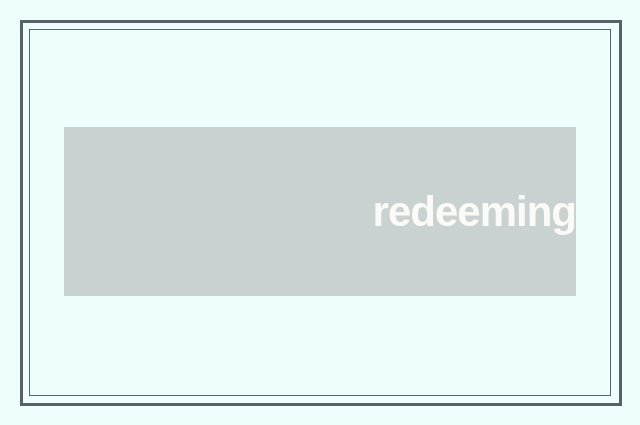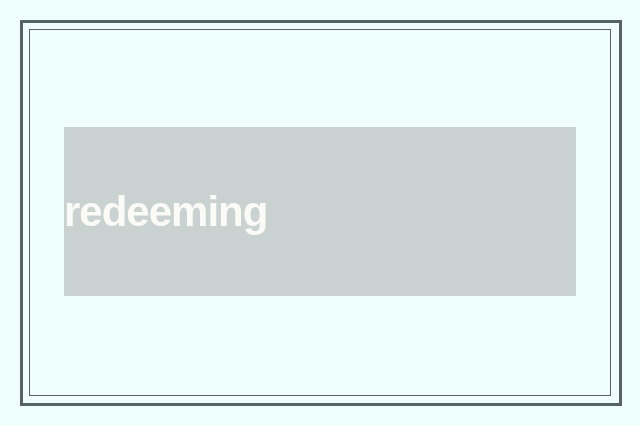--- a/index.html
+++ b/index.html
@@ -38,21 +38,21 @@
   }
   .word-card {
     position: absolute;
     left: 64px;
     top: 127px;
     width: 512px;
     height: 169px;
     background: var(--card-color, #C9D2D0);
     display: flex;
     align-items: center;
-    justify-content: flex-start;
+    justify-content: flex-end;
   }
   .word {
     font-size: 42px;
     font-weight: bold;
     letter-spacing: -1px;
     color: var(--text-color, #FAFAF7);
     line-height: 1;
     user-select: none;
   }
 </style>

